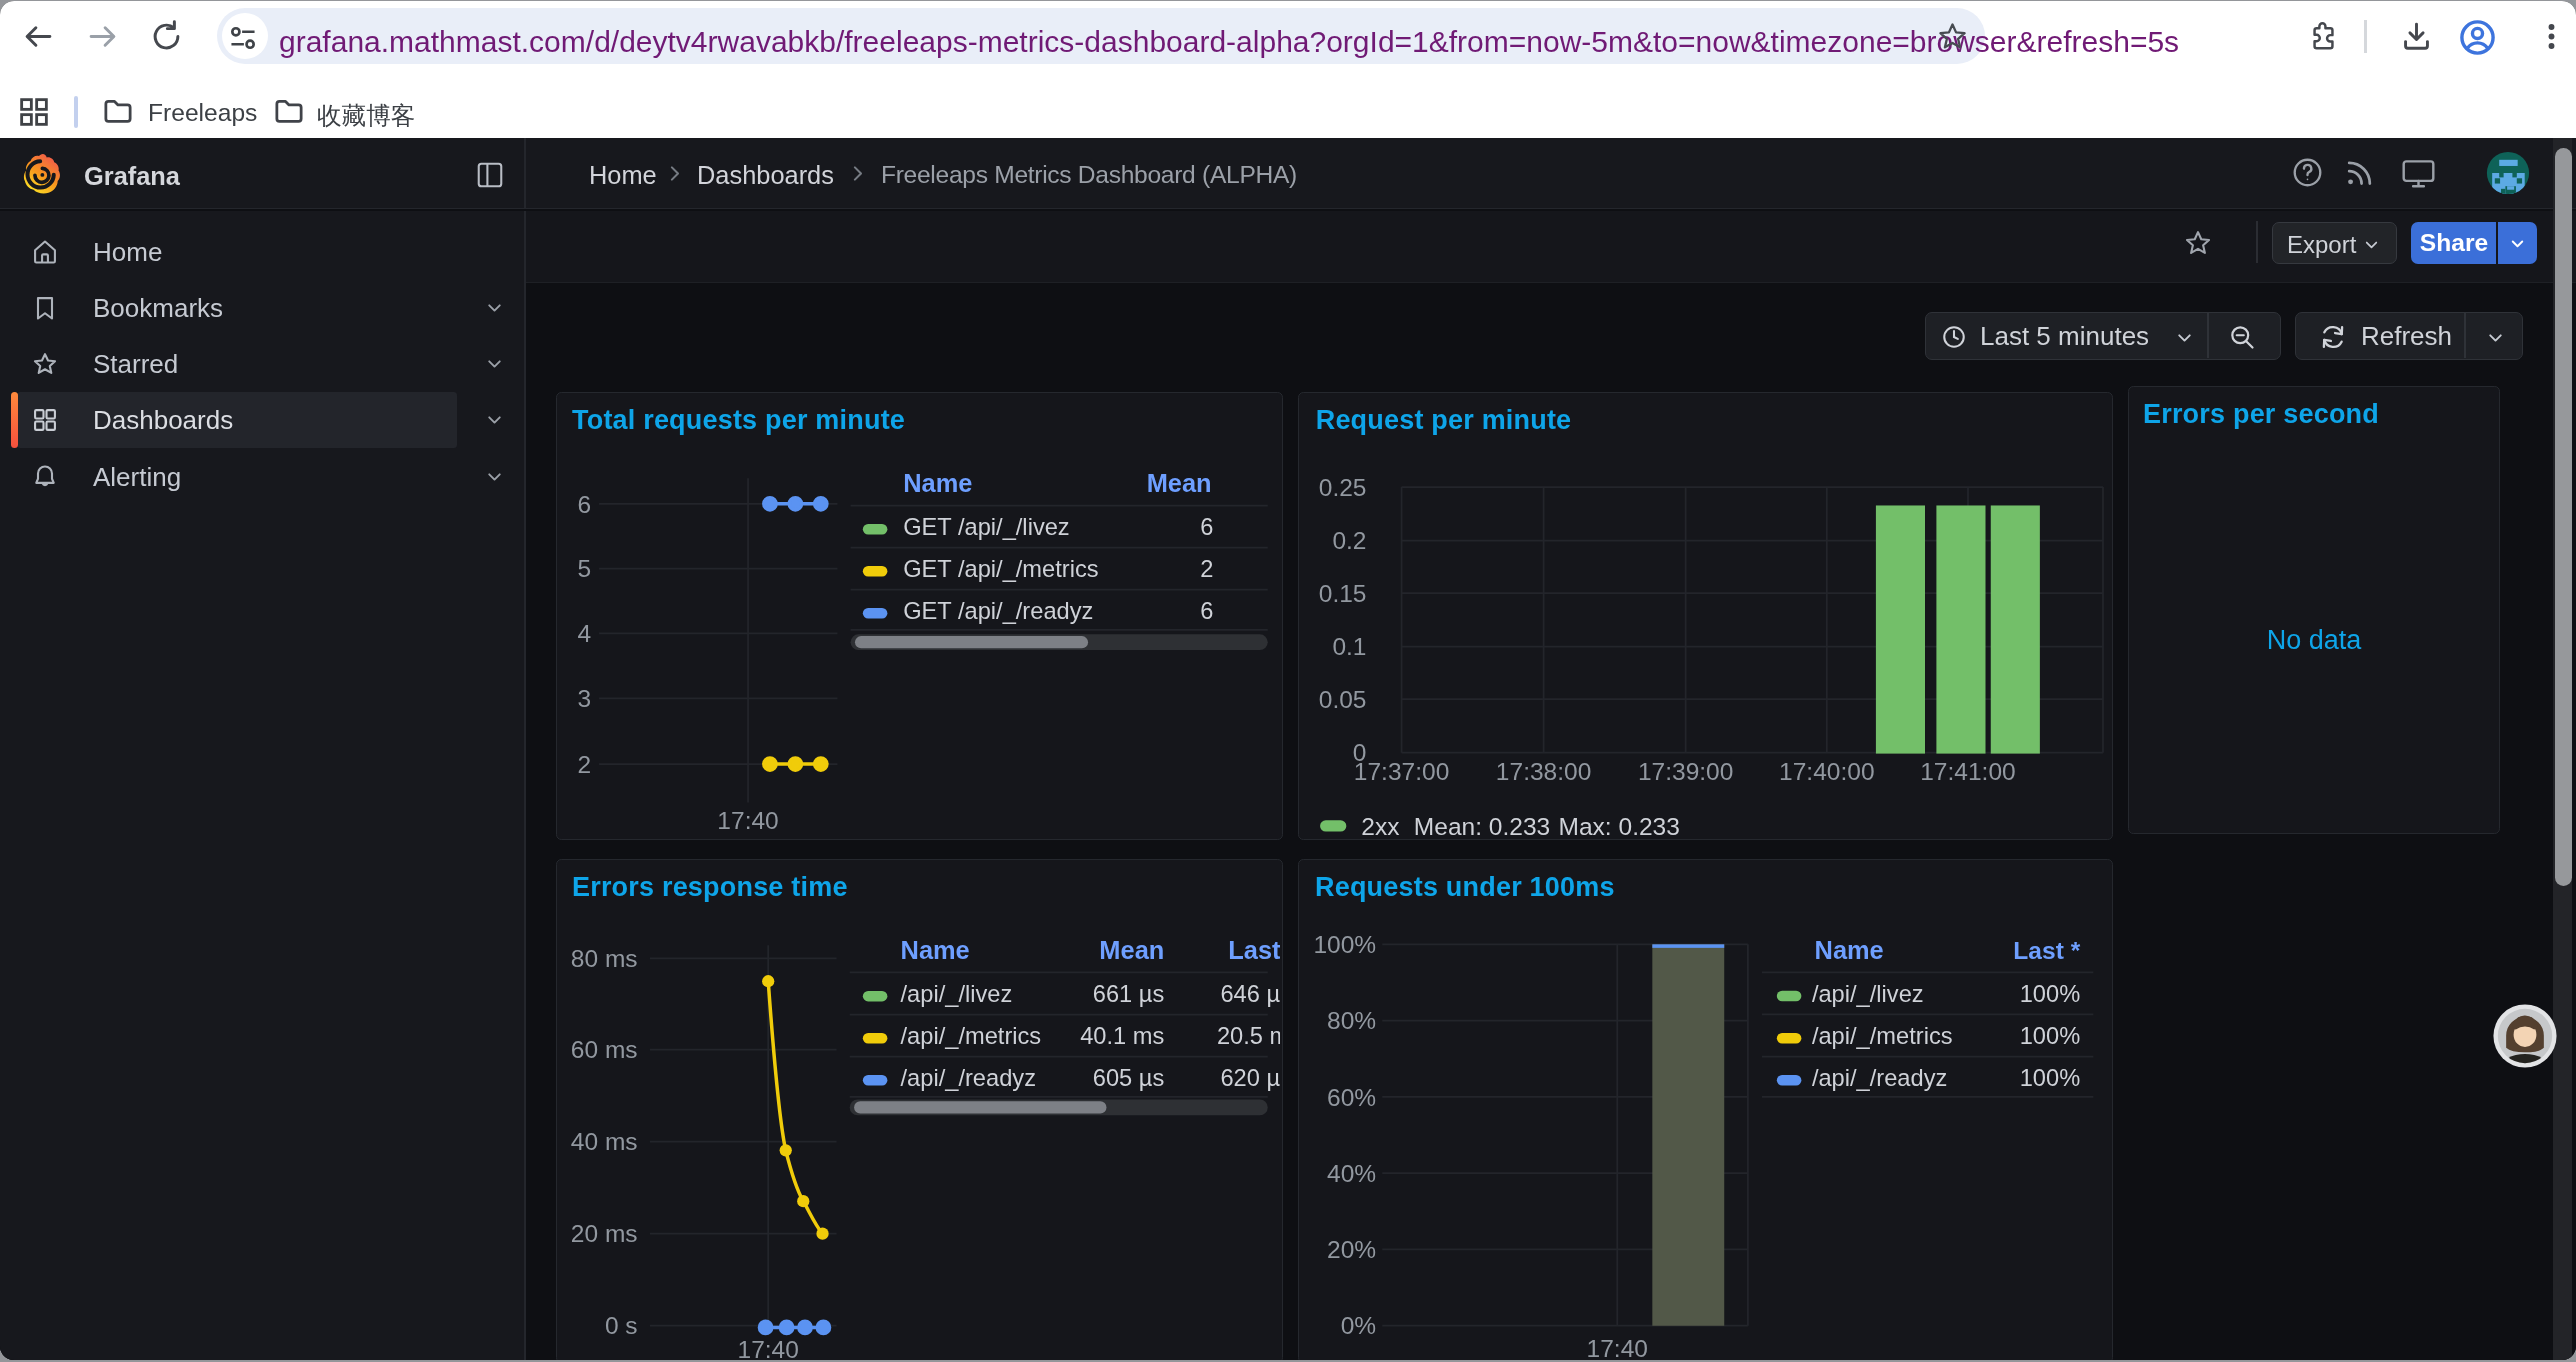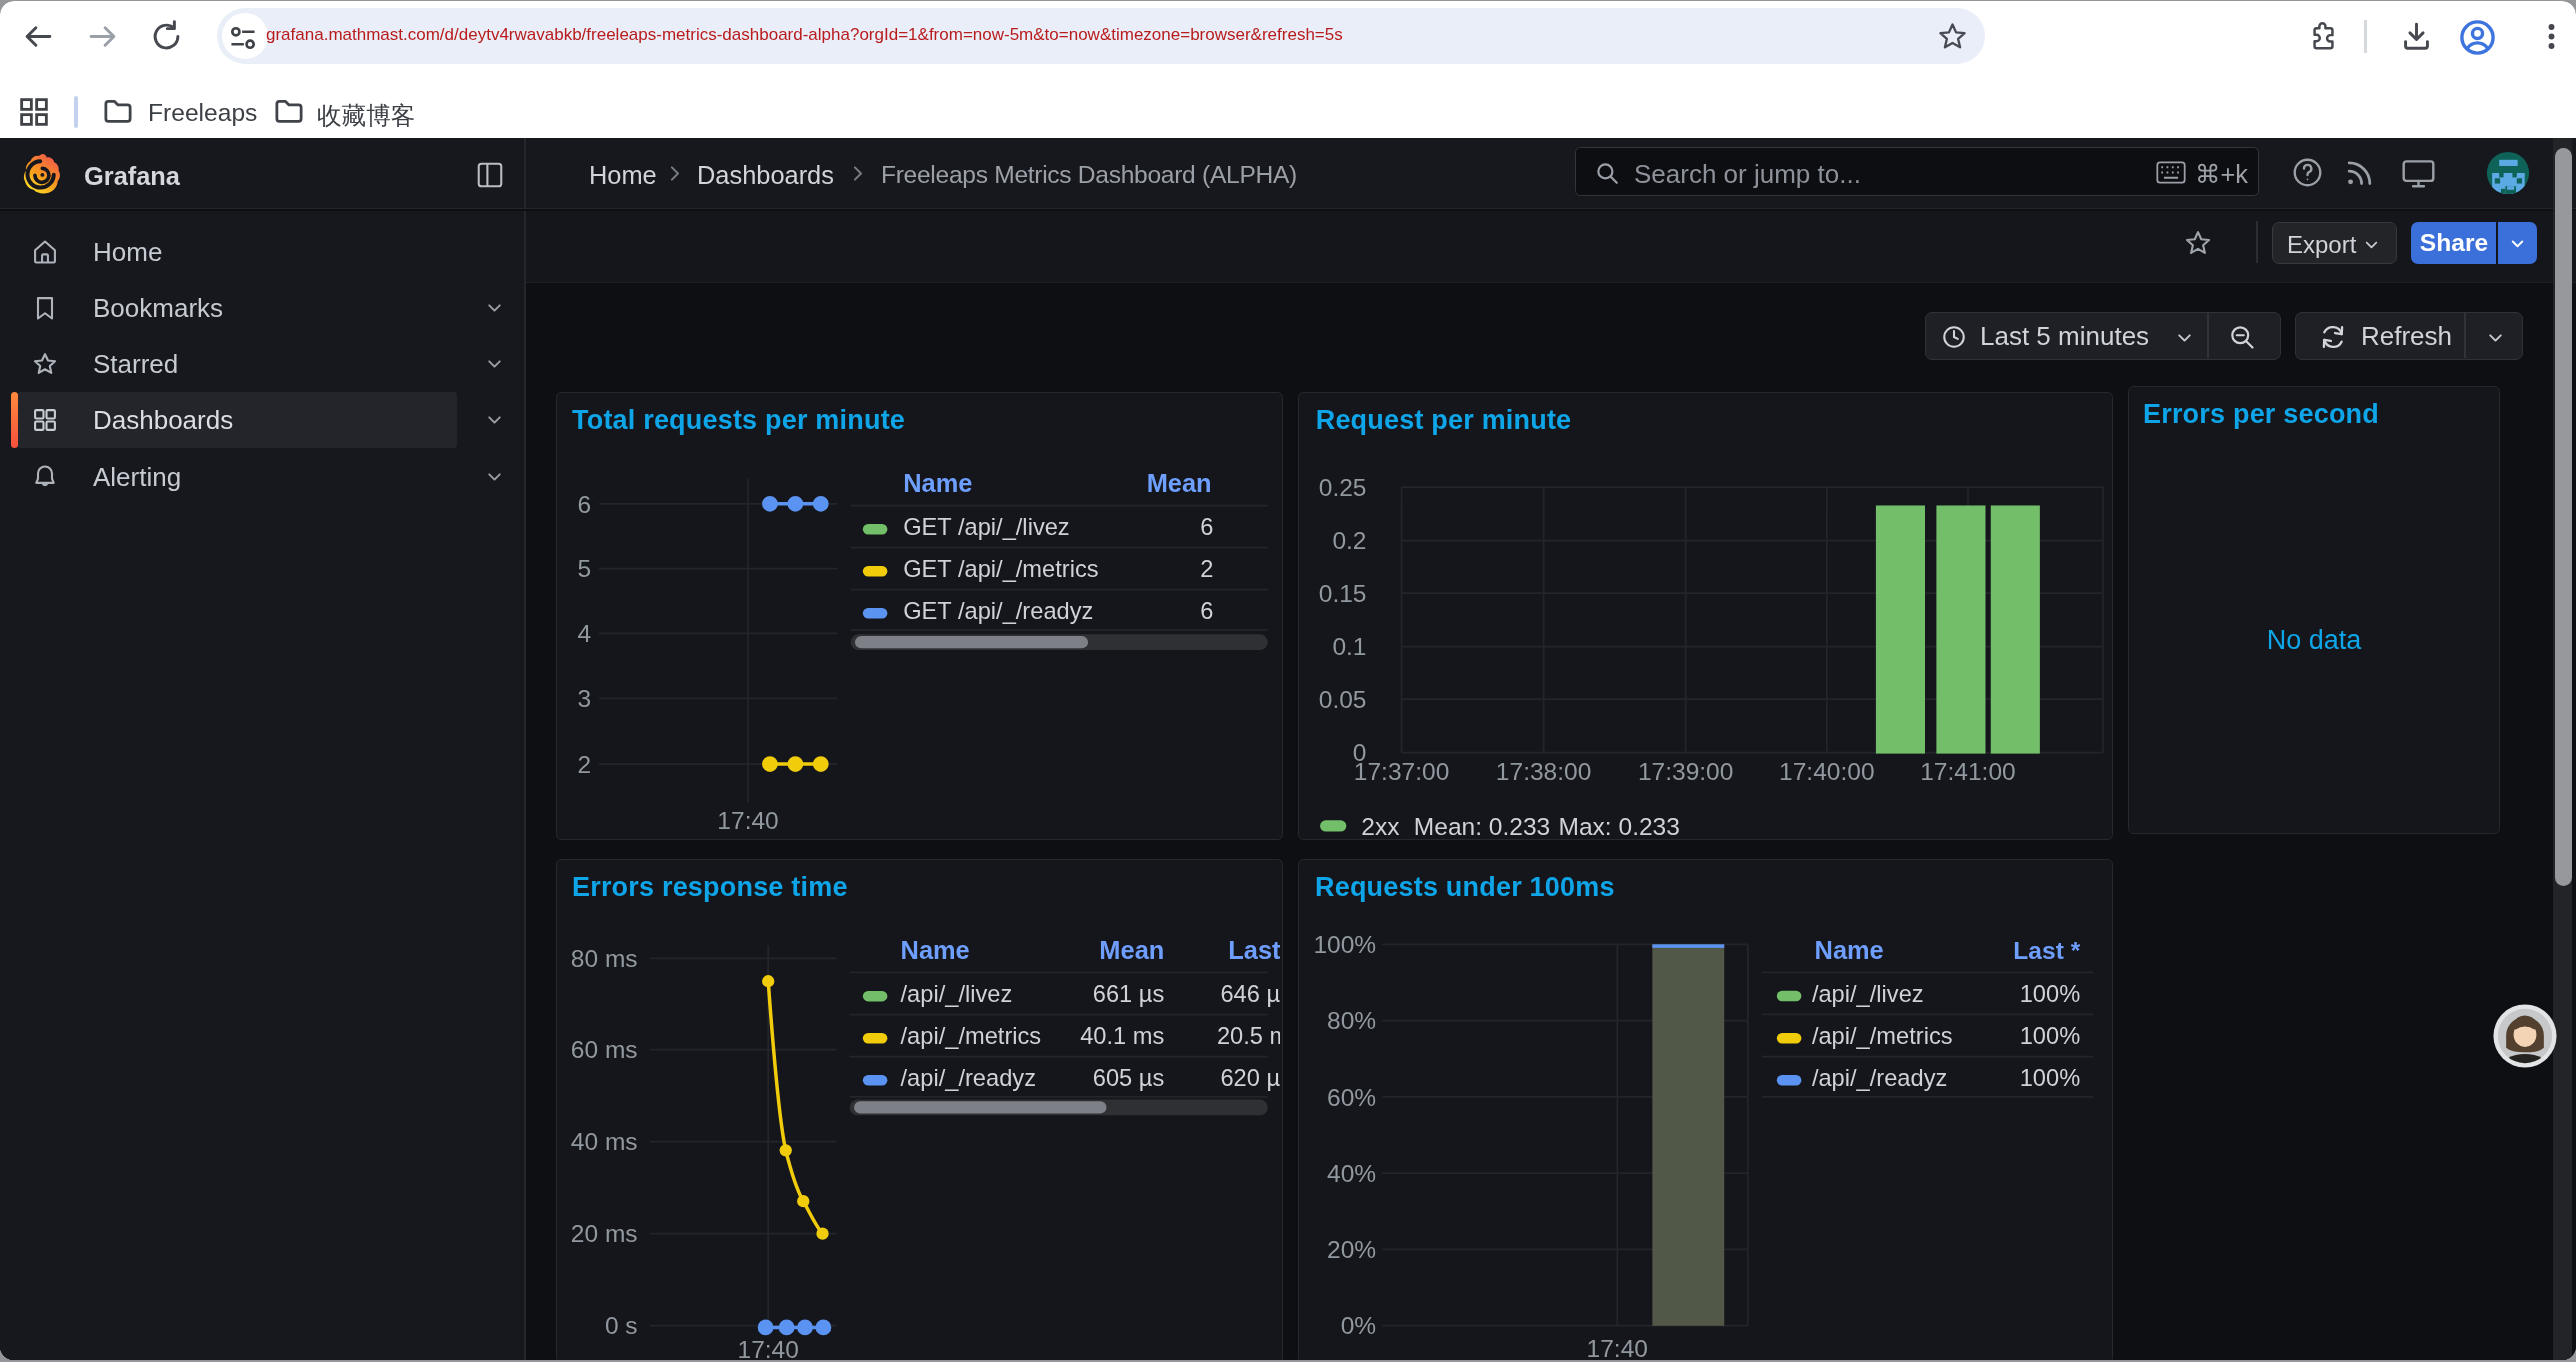--- a/index.html
+++ b/index.html
@@ -5,21 +5,21 @@
   * { margin:0; padding:0; box-sizing:border-box; }
   html,body { width:2576px; height:1363px; overflow:hidden; }
   body { background:#94969a; font-family:"Liberation Sans", sans-serif; position:relative; }
   .abs { position:absolute; }
   
   #win { position:absolute; left:0; top:0.9px; width:2576px; height:1359px; border-radius:14px 14px 14px 14px; overflow:hidden; background:#0e0f13; }
   
   #chrome { position:absolute; left:0; top:0; width:2576px; height:137px; background:#ffffff; }
   #pill { position:absolute; left:217px; top:7px; width:1768px; height:56px; border-radius:28px; background:#e9eef8; }
   #pill .chip { position:absolute; left:5.3px; top:5.3px; width:46px; height:46px; border-radius:50%; background:#ffffff; }
-  #url { position:absolute; left:266px; top:24px; font-size:17px; color:#b91c1c; letter-spacing:0px; white-space:nowrap; }
+  #url { position:absolute; left:279px; top:24px; font-size:30px; color:#701a75; letter-spacing:0px; white-space:nowrap; }
   .bktext { position:absolute; top:98px; font-size:24.6px; color:#3c4045; }
   
   #graf { position:absolute; left:0; top:137px; width:2576px; height:1222px; background:#0e0f13; }
   #topbar { position:absolute; left:0; top:0; width:2576px; height:71px; background:#17181d; border-bottom:1.8px solid #24262c; }
   #sidebar { position:absolute; left:0; top:73px; width:526px; height:1149px; background:#17181d; }
   #sidebar .vline { position:absolute; right:0; top:0; width:1.8px; height:100%; background:#24262c; }
   #topbar .vline { position:absolute; left:524px; top:0; width:1.8px; height:71px; background:#24262c; }
   .navitem { position:absolute; left:14px; width:473px; height:56px; color:#c6cad2; font-size:26px; }
   .navitem .lbl { position:absolute; left:79px; top:13px; }
   .navitem .ic  { position:absolute; left:16.7px; top:14px; width:28px; height:28px; }
@@ -130,34 +130,20 @@
       <div class="abs" style="left:589px;top:23px;font-size:25.4px;color:#d2d4da;white-space:nowrap">Home</div>
       <svg class="abs" style="left:664px;top:25.4px" width="21" height="21" viewBox="0 0 24 24" fill="none" stroke="#767b83" stroke-width="2.4" stroke-linecap="round" stroke-linejoin="round">
           <path d="M9 5 L16 12 L9 19"></path>
         </svg>
       <div class="abs" style="left:697px;top:23px;font-size:25.4px;color:#d2d4da;white-space:nowrap">Dashboards</div>
       <svg class="abs" style="left:847px;top:25.4px" width="21" height="21" viewBox="0 0 24 24" fill="none" stroke="#767b83" stroke-width="2.4" stroke-linecap="round" stroke-linejoin="round">
           <path d="M9 5 L16 12 L9 19"></path>
         </svg>
       <div class="abs" style="left:881px;top:23px;font-size:24.6px;letter-spacing:-0.3px;color:#9ba0a8;white-space:nowrap">Freeleaps Metrics Dashboard (ALPHA)</div>
 
-      <div class="abs" style="left:1575px;top:9.6px;width:684px;height:49px;border-radius:5.3px;border:1.8px solid #33363c;background:#0d0e12">
-        <svg class="abs" style="left:17.5px;top:11.4px" width="26" height="26" viewBox="0 0 24 24" fill="none" stroke="#9ba0a8" stroke-width="2">
-            <circle cx="10.5" cy="10.5" r="6.5"></circle>
-            <path d="M15.5 15.5 L21 21" stroke-linecap="round"></path>
-          </svg>
-        <div class="abs" style="left:58px;top:10.5px;font-size:26px;color:#8d9199">Search or jump to...</div>
-        <svg class="abs" style="left:580px;top:13px" width="30" height="23" viewBox="0 0 34 26" fill="none" stroke="#9ba0a8" stroke-width="2">
-            <rect x="1.5" y="1.5" width="31" height="23" rx="3"></rect>
-            <g stroke-width="2.2">
-              <path d="M6 7 h2 M12 7 h2 M18 7 h2 M24 7 h2 M6 13 h2 M12 13 h2 M18 13 h2 M24 13 h2 M9 19 h16"></path>
-            </g>
-          </svg>
-        <div class="abs" style="left:619px;top:10.5px;font-size:25.4px;color:#9da2a9">⌘+k</div>
-      </div>
 
       <svg class="abs" style="left:2291px;top:18.4px" width="33" height="33" viewBox="0 0 24 24" fill="none" stroke="#9ba0a8" stroke-width="1.7">
           <circle cx="12" cy="12" r="9.3"></circle>
           <path d="M9.4 9.2 a2.7 2.7 0 1 1 3.7 2.5 c-0.8 0.35 -1.1 0.8 -1.1 1.7 v0.4" stroke-linecap="round"></path>
           <circle cx="12" cy="17" r="0.6" fill="#9ba0a8" stroke="none"></circle>
         </svg>
       <svg class="abs" style="left:2343px;top:18.4px" width="33" height="33" viewBox="0 0 24 24" fill="none" stroke="#9ba0a8" stroke-width="2">
           <path d="M4.5 11 a9 9 0 0 1 9 9 M4.5 5 a15 15 0 0 1 15 15" stroke-linecap="round"></path>
           <circle cx="5.5" cy="18.8" r="1.8" fill="#9ba0a8" stroke="none"></circle>
         </svg>

